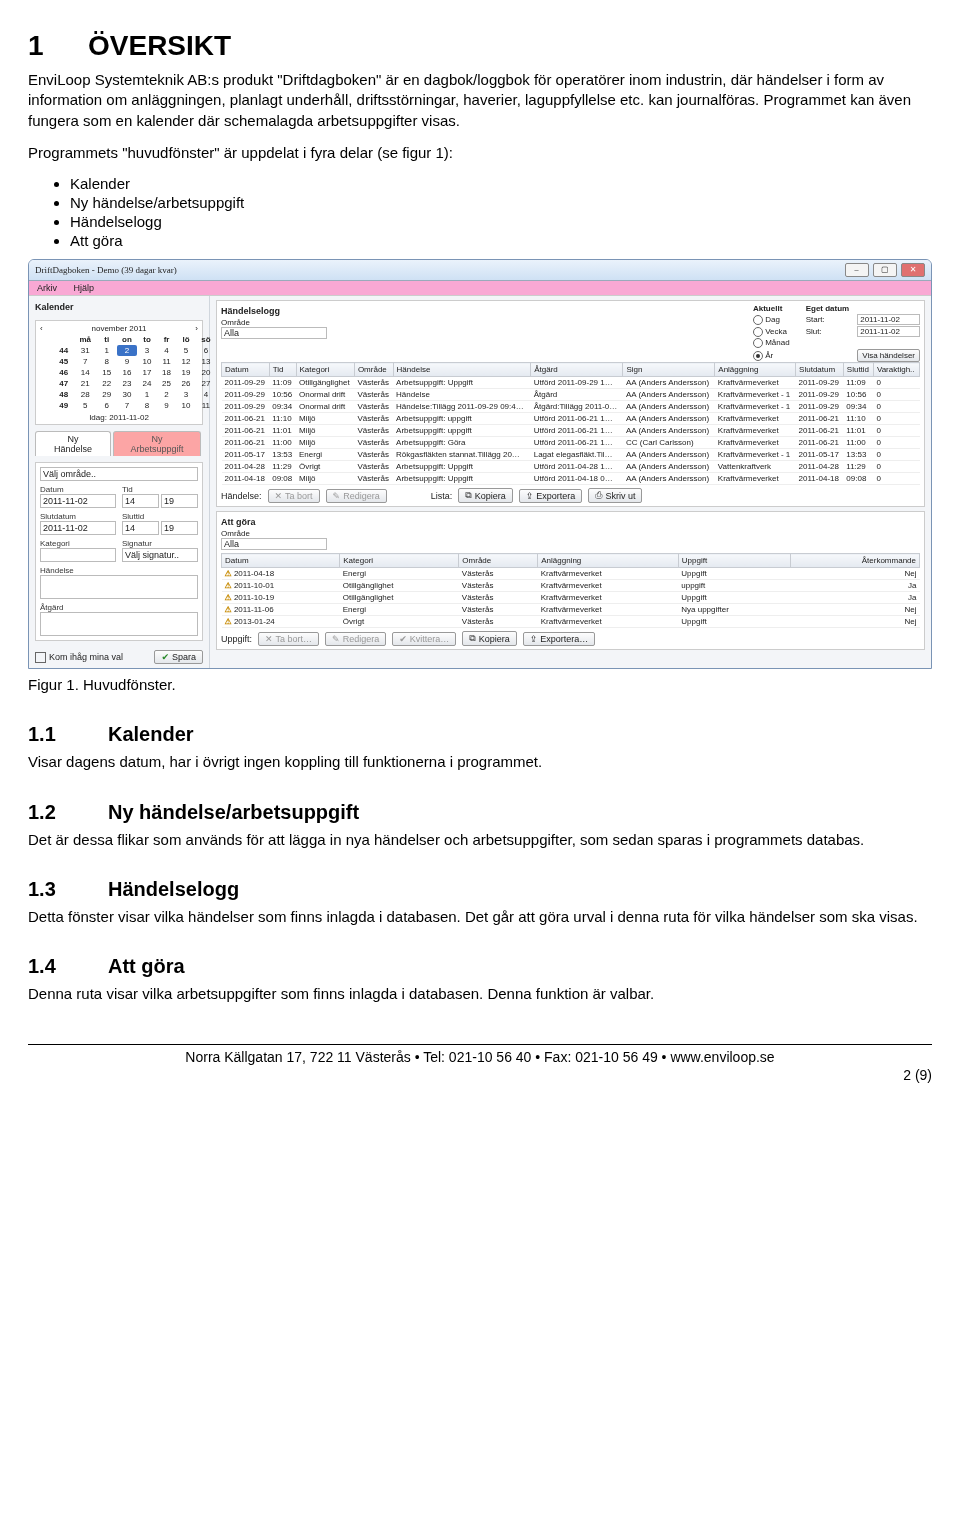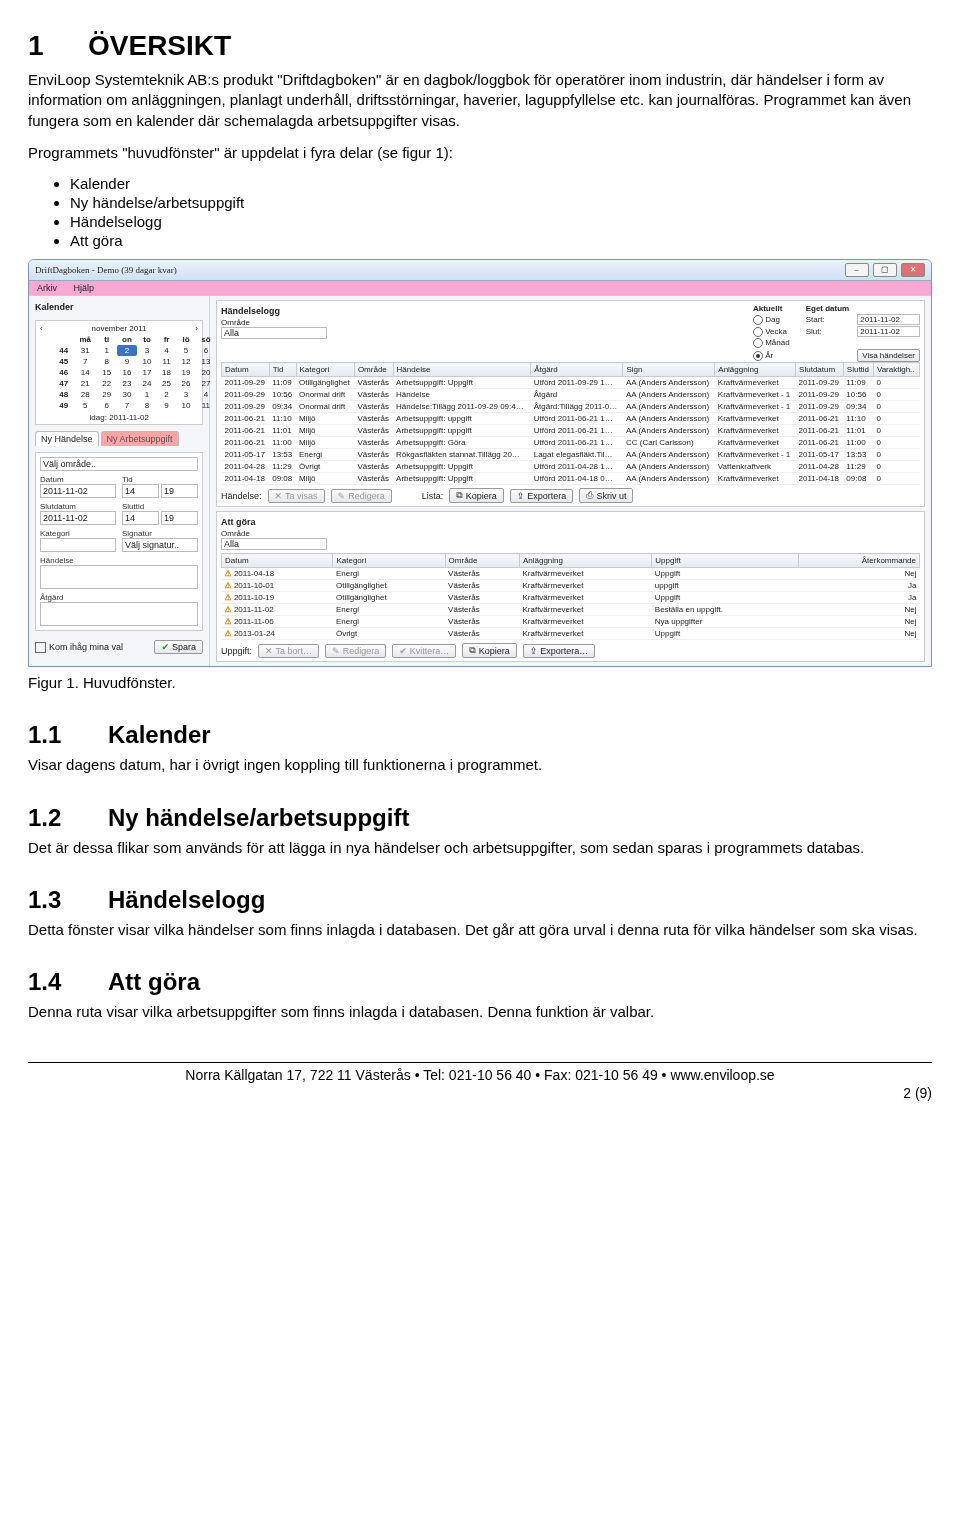--- a/index.html
+++ b/index.html
@@ -12,21 +12,21 @@
     width: 960px;
     box-sizing: border-box;
   }
   h1.section {
     font-size: 28px;
     font-weight: bold;
     margin: 0 0 8px 0;
   }
   h1.section .num { display:inline-block; width:60px; }
   h2.sub {
-    font-size: 24px;
+    font-size: 20px;
     font-weight: bold;
     margin: 28px 0 4px 0;
   }
   h2.sub .num { display:inline-block; width:80px; }
   p { margin: 6px 0 12px 0; line-height: 1.35; }
   ul.bullets { margin: 2px 0 10px 42px; padding:0; }
   ul.bullets li { margin: 2px 0; }
   .figcap { margin-top:6px; }
   .footer-rule { border-top:1px solid #000; margin-top:40px; }
   .footer { text-align:center; font-size:14px; margin-top:4px; }
@@ -60,42 +60,42 @@
   .leftcol { width:168px; padding:4px 6px; border-right:1px solid #d0d6dd; display:flex; flex-direction:column; gap:6px;}
   .rightcol { flex:1; padding:4px 6px; display:flex; flex-direction:column; gap:4px; }
   .group-title { font-weight:bold; margin:2px 0 2px 0; }
   .calendar { background:#fff; border:1px solid #ccc; padding:2px; font-size:8px; }
   .calendar .nav { display:flex; justify-content:space-between; align-items:center; padding:1px 2px;}
   .calendar table { width:100%; border-collapse:collapse; font-size:8px;margin-left:16px; }
   .calendar th,.calendar td { text-align:center; padding:1px 2px; }
   .calendar td.sel { background:#3a72c7; color:#fff; border-radius:2px;}
   .calendar .today { text-align:center; padding-top:2px;}
   .tabs { display:flex; }
-  .tab { border:1px solid #bbb; border-bottom:none; background:#fff; padding:2px 5px; border-radius:3px 3px 0 0; margin-right:2px;}
+  .tab { border:1px solid #bbb; border-bottom:none; background:#fff; padding:2px 16px; border-radius:3px 3px 0 0; margin-right:2px;text-align:center;}
   .tab.inactive { background:#fca5a5; color:#555;}
   .form { background:#fff; border:1px solid #ccc; padding:4px; display:grid; grid-template-columns:1fr 1fr; gap:3px 6px; }
   .form label { font-size:8px; color:#333; }
   .form .field { border:1px solid #bbb; background:#fff; height:12px; padding:0 2px; line-height:12px; }
   .form .full { grid-column:1/3; }
   .form .bigfield { border:1px solid #bbb; background:#fff; height:22px; }
   .bottombar { display:flex; justify-content:space-between; align-items:center; padding-top:3px;}
   .chk { display:flex; align-items:center; gap:3px;}
   .btn { border:1px solid #999; background:linear-gradient(#fdfdfd,#e4e7eb); padding:1px 6px; border-radius:2px; display:inline-flex; align-items:center; gap:3px;}
   .btn.disabled { color:#999; }
   .panel { background:#fff; border:1px solid #ccc; padding:3px 4px; }
   .toprow { display:flex; justify-content:space-between; align-items:flex-start; }
   .aktuellt { font-size:8px; display:grid; grid-template-columns:auto auto auto auto; gap:1px 8px; align-items:center;}
   .radio { width:8px; height:8px; border:1px solid #666; border-radius:50%; display:inline-block; vertical-align:middle;}
   .radio.checked::after{content:""; display:block; width:4px;height:4px;background:#333;border-radius:50%;margin:2px;}
   .datebox { border:1px solid #bbb; padding:0 2px; background:#fff; }
   .btnsm { border:1px solid #999; background:linear-gradient(#fdfdfd,#e4e7eb); padding:1px 4px; border-radius:2px; font-size:8px;}
   table.grid { width:100%; border-collapse:collapse; background:#fff; font-size:8px; }
   table.grid th { background:linear-gradient(#f6f8fb,#e4e9f0); border:1px solid #c8ccd2; padding:2px 3px; text-align:left; font-weight:normal;}
   table.grid td { border-bottom:1px solid #eee; padding:1px 3px; white-space:nowrap; overflow:hidden; }
-  .rowbtns { margin-top:3px; display:flex; gap:30px; align-items:center;}
+  .rowbtns { margin-top:3px; display:flex; gap:44px; align-items:center;}
   .rowbtns .seg { display:flex; gap:6px; align-items:center;}
   .warn { color:#c78a00; font-weight:bold; }
 </style>
 </head>
 <body>
 
 <h1 class="section">
   <span class="num">1</span><span>ÖVERSIKT</span>
 </h1>
 <p>EnviLoop Systemteknik AB:s produkt "Driftdagboken" är en dagbok/loggbok för operatörer inom industrin, där händelser i form av information om anläggningen, planlagt underhåll, driftsstörningar, haverier, laguppfyllelse etc. kan journalföras. Programmet kan även fungera som en kalender där schemalagda arbetsuppgifter visas.</p>
@@ -402,21 +402,21 @@
                 <td>Kraftvärmeverket</td>
                 <td>2011-04-18</td>
                 <td>09:08</td>
                 <td>0</td>
               </tr>
             </tbody>
           </table>
         <div class="rowbtns">
           <div class="seg">
               <span>Händelse:</span>
-            <span class="btn disabled">✕ <span>Ta visas</span></span>
+            <span class="btn disabled">✕ <span>Ta bort</span></span>
             <span class="btn disabled">✎ <span>Redigera</span></span>
           </div>
           <div class="seg">
               <span>Lista:</span>
             <span class="btn">⧉ <span>Kopiera</span></span>
             <span class="btn">⇪ <span>Exportera</span></span>
             <span class="btn">⎙ <span>Skriv ut</span></span>
           </div>
         </div>
       </div>
@@ -451,28 +451,20 @@
                 <td>uppgift</td>
                 <td style="text-align:right">Ja</td>
               </tr>
               <tr>
                 <td><span class="warn">⚠</span> 2011-10-19</td>
                 <td>Otillgänglighet</td>
                 <td>Västerås</td>
                 <td>Kraftvärmeverket</td>
                 <td>Uppgift</td>
                 <td style="text-align:right">Ja</td>
-              </tr>
-              <tr>
-                <td><span class="warn">⚠</span> 2011-11-02</td>
-                <td>Energi</td>
-                <td>Västerås</td>
-                <td>Kraftvärmeverket</td>
-                <td>Beställa en uppgift.</td>
-                <td style="text-align:right">Nej</td>
               </tr>
               <tr>
                 <td><span class="warn">⚠</span> 2011-11-06</td>
                 <td>Energi</td>
                 <td>Västerås</td>
                 <td>Kraftvärmeverket</td>
                 <td>Nya uppgifter</td>
                 <td style="text-align:right">Nej</td>
               </tr>
               <tr>

